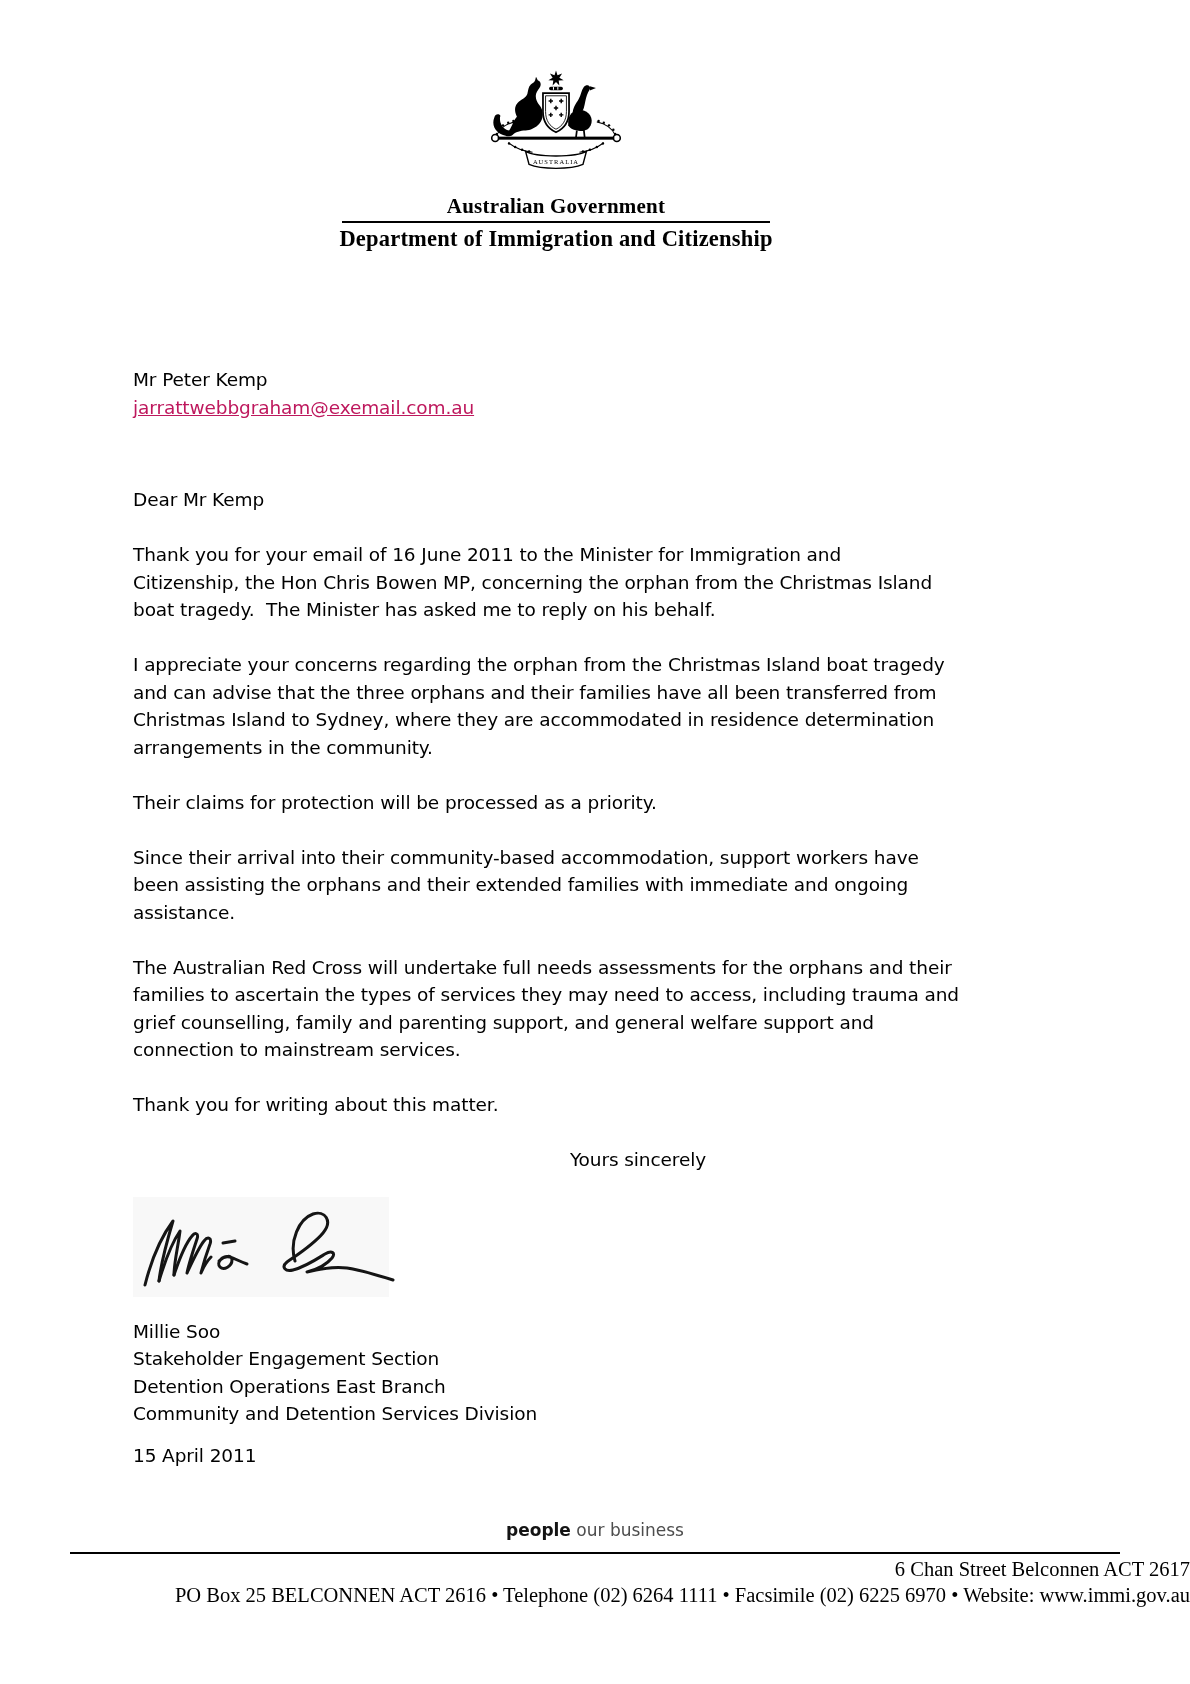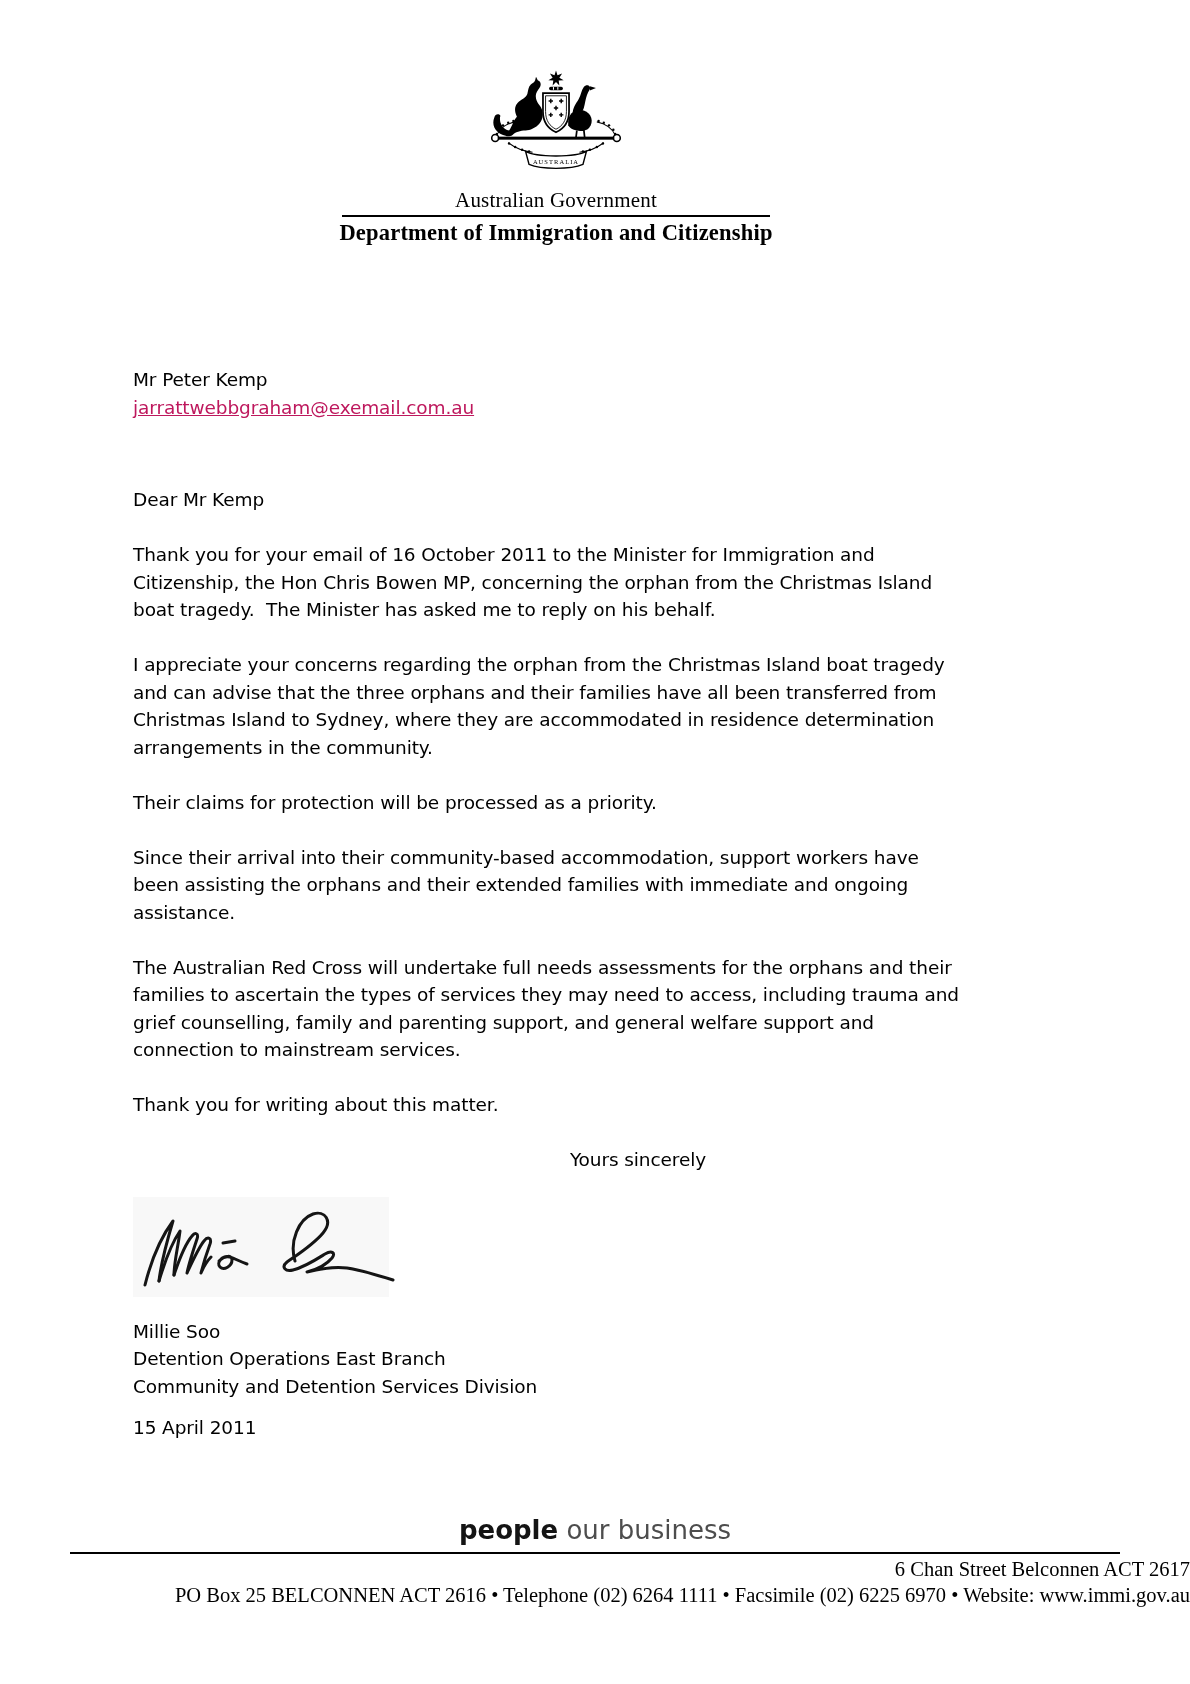--- a/index.html
+++ b/index.html
@@ -5,21 +5,21 @@
   html,body { margin:0; padding:0; background:#fff; }
   .page {
     position:relative; width:1190px; height:1684px; background:#fff;
     font-family:"DejaVu Sans", sans-serif; color:#000; overflow:hidden;
   }
 
   
   .letterhead { position:absolute; top:68px; left:0; width:1112px; text-align:center; }
   .crest { display:block; margin:0 auto; width:148px; height:106px; }
   .gov-title {
-    margin-top:15px; font-family:"Liberation Serif", serif; font-weight:normal;
+    margin-top:21px; font-family:"Liberation Serif", serif; font-weight:bold;
     font-size:21px; line-height:23px; letter-spacing:0.2px;
   }
   .head-rule { width:428px; height:2px; background:#000; margin:3px auto 4px auto; }
   .dept-title {
     font-family:"Liberation Serif", serif; font-weight:bold; font-size:22.5px;
     line-height:24px; letter-spacing:0.2px;
   }
 
   
   .main {
@@ -35,21 +35,21 @@
   .sig-row { position:relative; margin-top:23px; height:100px; }
   .sig-bg { position:absolute; left:0; top:0; width:256px; height:100px; background:#f8f8f8; }
   .sig-svg { position:absolute; left:2px; top:2px; width:300px; height:96px; }
 
   .signatory { margin-top:21px; }
   .letter-date { margin-top:14px; }
 
   
   .tagline {
     position:absolute; top:1517px; left:0; width:1190px; text-align:center;
-    font-size:26px; line-height:26px;
+    font-size:17px; line-height:26px;
   }
   .tagline .tag-bold { font-weight:bold; color:#141414; }
   .tagline .tag-rest { color:#4d4d4d; }
 
   .footer-rule { position:absolute; top:1552px; left:70px; width:1050px; height:2px; background:#000; }
   .footer-text {
     position:absolute; top:1556px; left:0; width:1190px; text-align:right;
     font-family:"Liberation Serif", serif; font-size:20.5px; line-height:26px;
   }
 </style>
@@ -124,21 +124,21 @@
     <div class="head-rule"></div>
     <div class="dept-title">Department of Immigration and Citizenship</div>
   </div>
 
   <div class="main">
     <div class="addr-line">Mr Peter Kemp</div>
     <div class="addr-line"><a class="email-link">jarrattwebbgraham@exemail.com.au</a></div>
 
     <div class="salutation">Dear Mr Kemp</div>
 
-    <p class="para">Thank you for your email of 16 October 2011 to the Minister for Immigration and
+    <p class="para">Thank you for your email of 16 June 2011 to the Minister for Immigration and
 Citizenship, the Hon Chris Bowen MP, concerning the orphan from the Christmas Island
 boat tragedy.  The Minister has asked me to reply on his behalf.</p>
     <p class="para">I appreciate your concerns regarding the orphan from the Christmas Island boat tragedy
 and can advise that the three orphans and their families have all been transferred from
 Christmas Island to Sydney, where they are accommodated in residence determination
 arrangements in the community.</p>
     <p class="para">Their claims for protection will be processed as a priority.</p>
     <p class="para">Since their arrival into their community-based accommodation, support workers have
 been assisting the orphans and their extended families with immediate and ongoing
 assistance.</p>
@@ -159,20 +159,21 @@
           <path d="M39,76 C45,58 51,44 57,37 C60,33 64,34 62,40 C58,52 54,64 52,74 C58,61 64,48 69,42 C73,37 77,39 75,45 C71,56 68,66 66,74 C69,67 72,62 76,58"></path>
           <path d="M84,62 C90,56 97,56 97,61 C97,67 89,72 85,68 C81,64 87,56 95,58 C101,60 106,63 112,65"></path>
           <path d="M88,44 L100,42"></path>
           <path d="M160,62 C154,42 164,20 178,15 C190,11 198,22 188,34 C178,46 162,56 152,63 C146,68 150,73 158,71 C170,68 182,60 190,55 C197,51 201,54 197,59 C191,66 180,71 172,73 C184,70 198,67 212,69 C226,71 242,76 258,81"></path>
         </g>
       </svg>
     </div>
 
     <div class="signatory">
       <div>Millie Soo</div>
+      <div>Stakeholder Engagement Section</div>
       <div>Detention Operations East Branch</div>
       <div>Community and Detention Services Division</div>
     </div>
 
     <div class="letter-date">15 April 2011</div>
   </div>
 
   <div class="tagline">
     <span class="tag-bold">people</span>
     <span class="tag-rest">our business</span>

